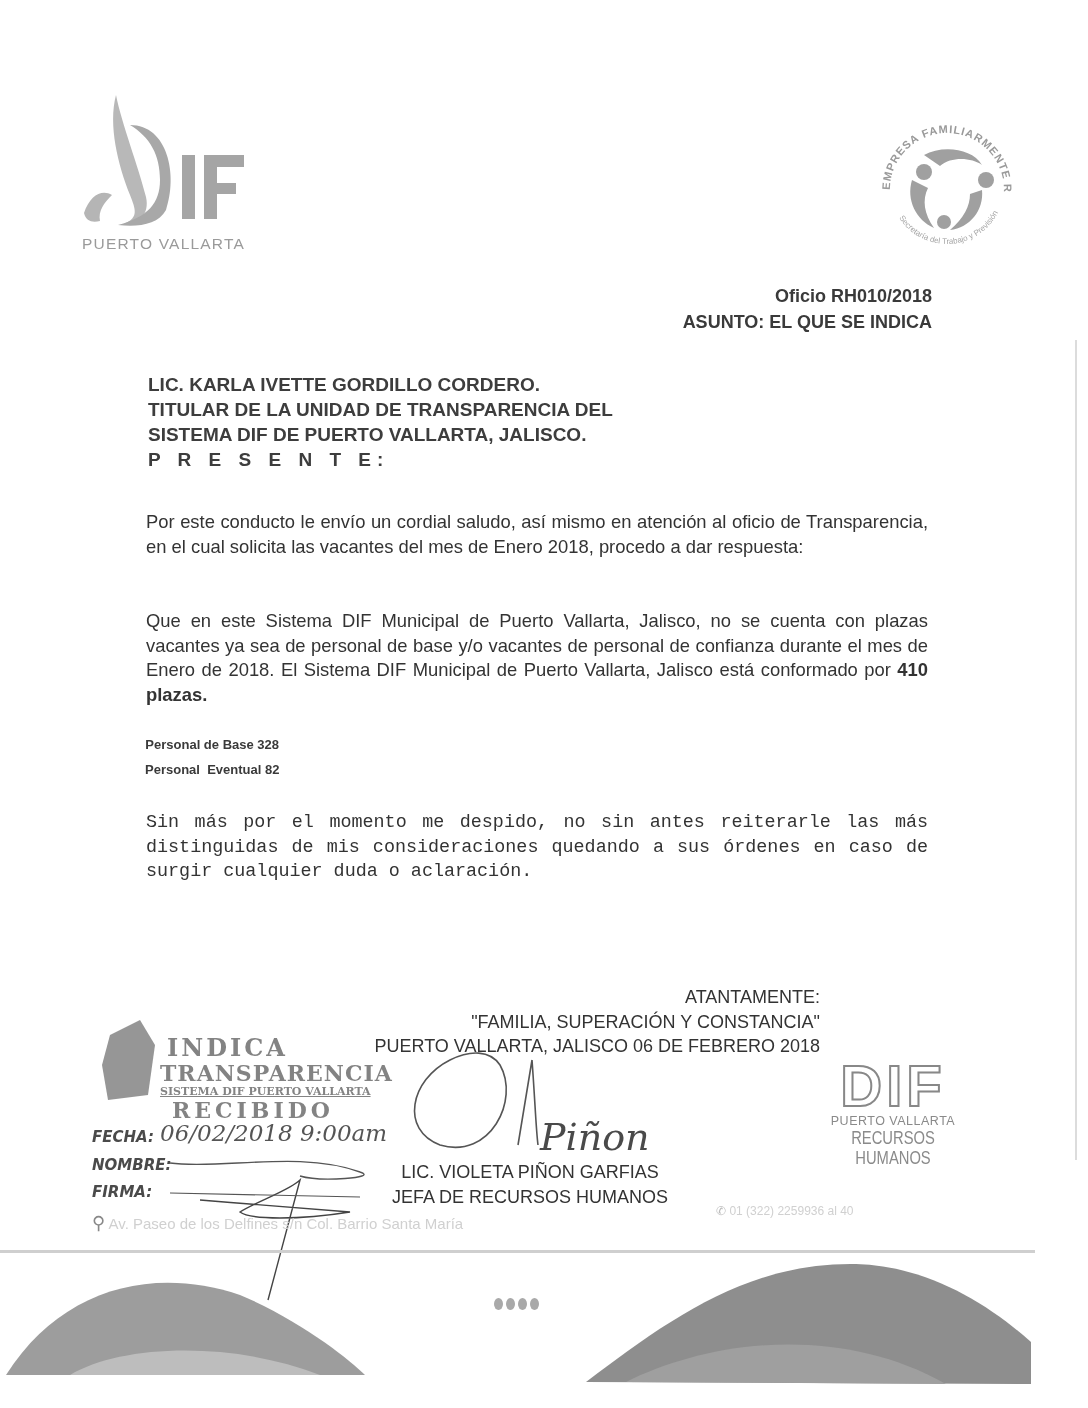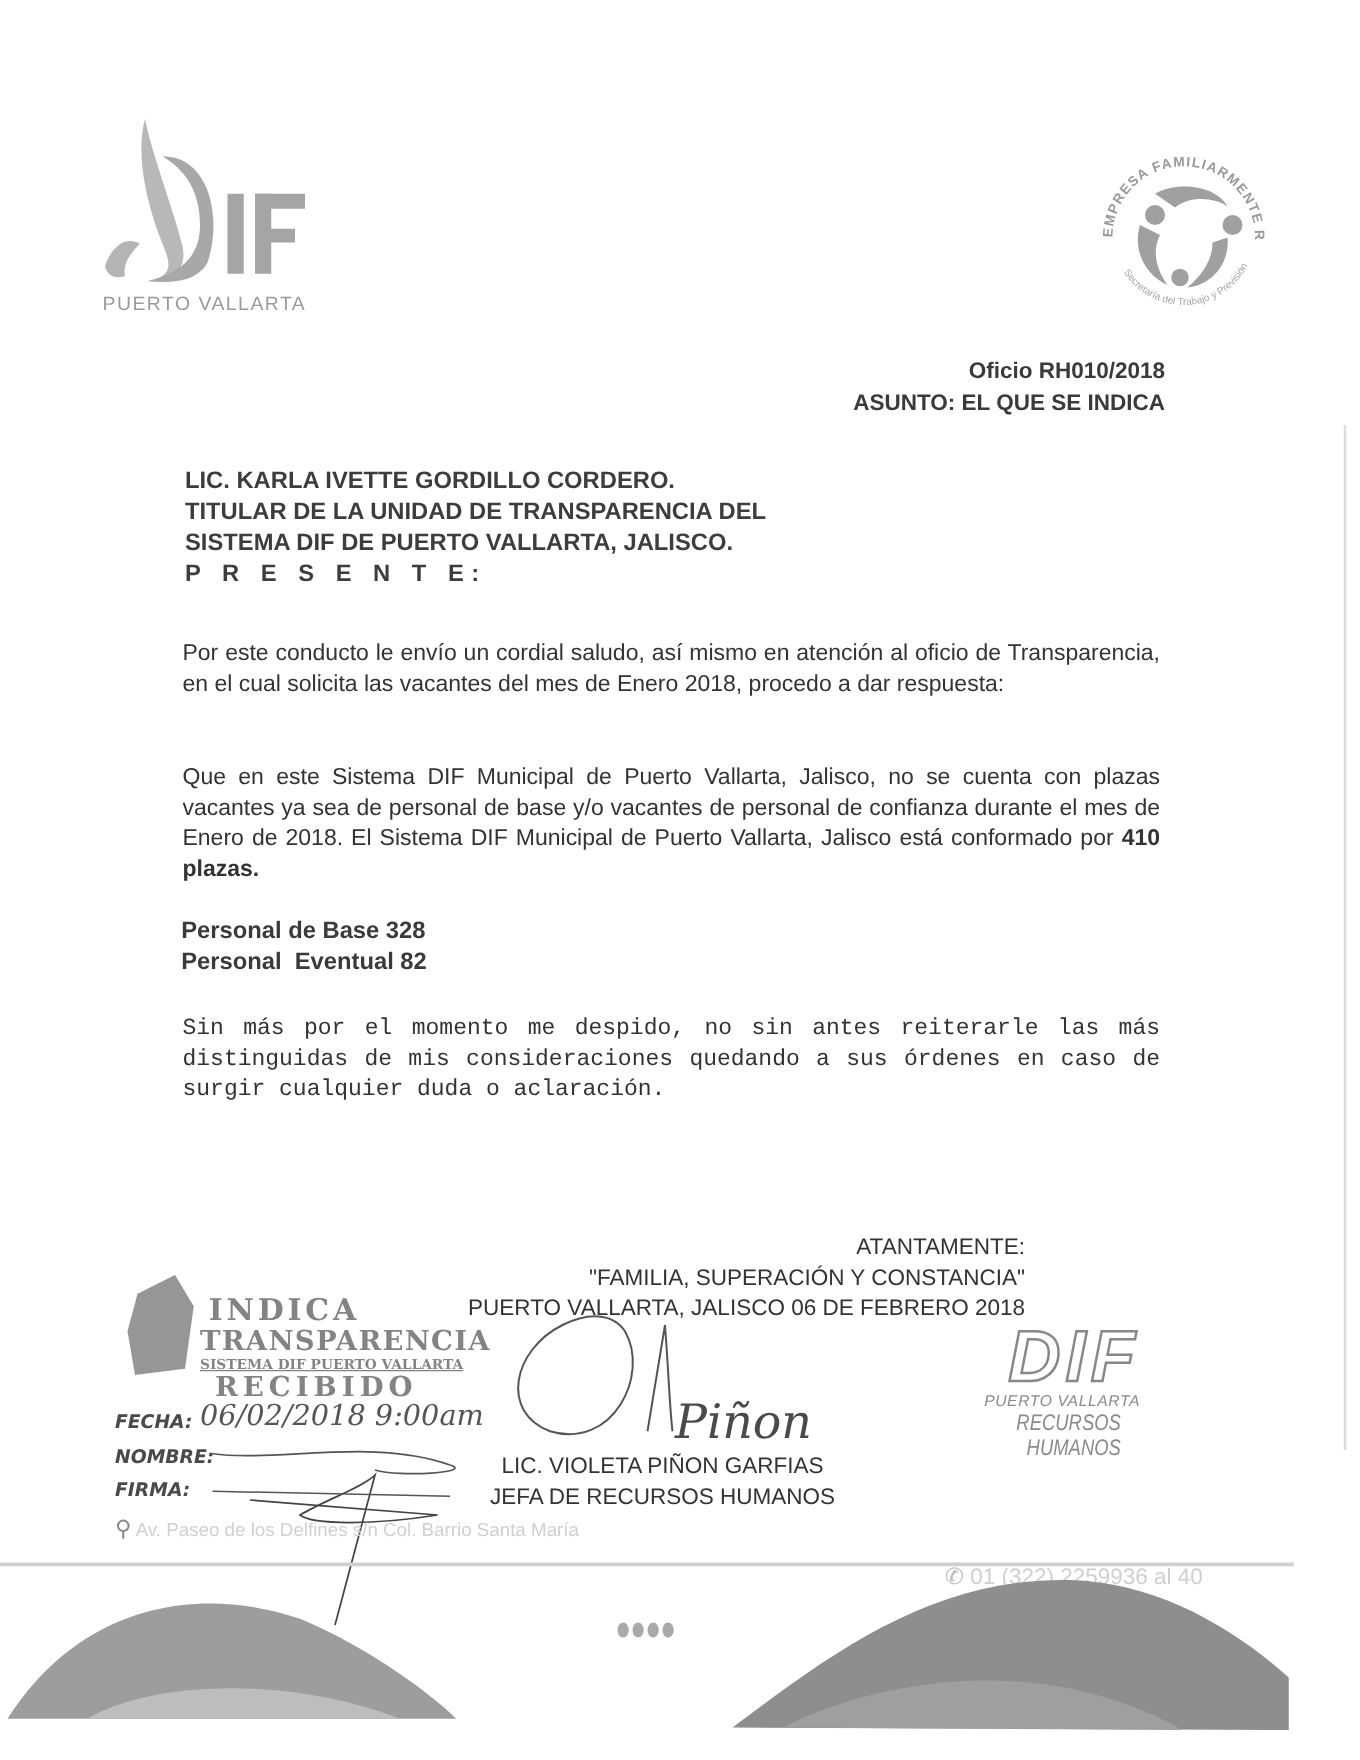--- a/index.html
+++ b/index.html
@@ -18,41 +18,41 @@
 
     
     .recipient { left: 148px; top: 372px; font-weight: bold; font-size: 19px; line-height: 25px; color: #3d3d3d; }
     .presente { letter-spacing: 6px; }
 
     
     .para { left: 146px; width: 782px; font-size: 18.4px; line-height: 24.5px; text-align: justify; color: #333; }
     .para b { font-weight: bold; }
     .p1 { top: 510px; }
     .p2 { top: 609px; }
-    .staff { left: 145px; top: 733px; font-weight: bold; font-size: 19px; line-height: 24.5px; color: #3a3a3a; }
+    .staff { left: 145px; top: 733px; font-weight: bold; font-size: 13px; line-height: 24.5px; color: #3a3a3a; text-align: center; }
     .p3 { top: 811px; font-family: Liberation Mono, monospace; }
 
     
     .closing { left: 300px; top: 985px; width: 520px; text-align: right; font-size: 18px; line-height: 24.5px; color: #333; }
     .signer { left: 330px; top: 1160px; width: 400px; text-align: center; font-size: 18px; line-height: 25px; color: #333; }
 
     
     .stamp { left: 92px; top: 1015px; width: 300px; height: 180px; color: #5a5a5a; }
     .stamp .st-line { position: absolute; font-family: "DejaVu Serif", serif; font-weight: bold; opacity: .75; }
     .stamp-field { position: absolute; left: 92px; font-weight: bold; font-style: italic; font-size: 15px; color: #4a4a4a; font-family: "DejaVu Sans", sans-serif; }
 
     
-    .rh-stamp { left: 742px; top: 1058px; width: 170px; height: 105px; text-align: right; color: #8a8a8a; font-style: italic; }
+    .rh-stamp { left: 808px; top: 1058px; width: 170px; height: 105px; text-align: center; color: #8a8a8a; }
     .rh-dif { font-size: 58px; font-weight: bold; letter-spacing: 4px; line-height: 56px; color: transparent; -webkit-text-stroke: 2px #888; }
     .rh-city { font-size: 12.5px; letter-spacing: .5px; line-height: 14px; }
     .rh-dept { font-size: 18px; line-height: 20px; transform: scaleX(.82); transform-origin: center; }
 
     
     .addr { left: 92px; top: 1212px; font-size: 15px; color: #d0d0d0; }
-    .phone { left: 716px; top: 1250px; font-size: 18px; color: #d0d0d0; margin-left: 40px; }
+    .phone { left: 716px; top: 1204px; font-size: 12px; color: #d0d0d0; }
     .rule { left: 0; top: 1250px; width: 1035px; height: 3px; background: #cfcfcf; }
     .vrule { left: 1075px; top: 340px; width: 2px; height: 820px; background: #dcdcdc; }
     .dots { left: 494px; top: 1298px; display: flex; gap: 3px; }
     .dots span { width: 9px; height: 12px; border-radius: 50%; background: #a9a9a9; display: inline-block; }
     .wave-left { left: 0; top: 1270px; }
     .wave-right { left: 586px; top: 1262px; }
     .sig-svg { left: 0; top: 0; pointer-events: none; }
   </style>
 </head>
 <body>

